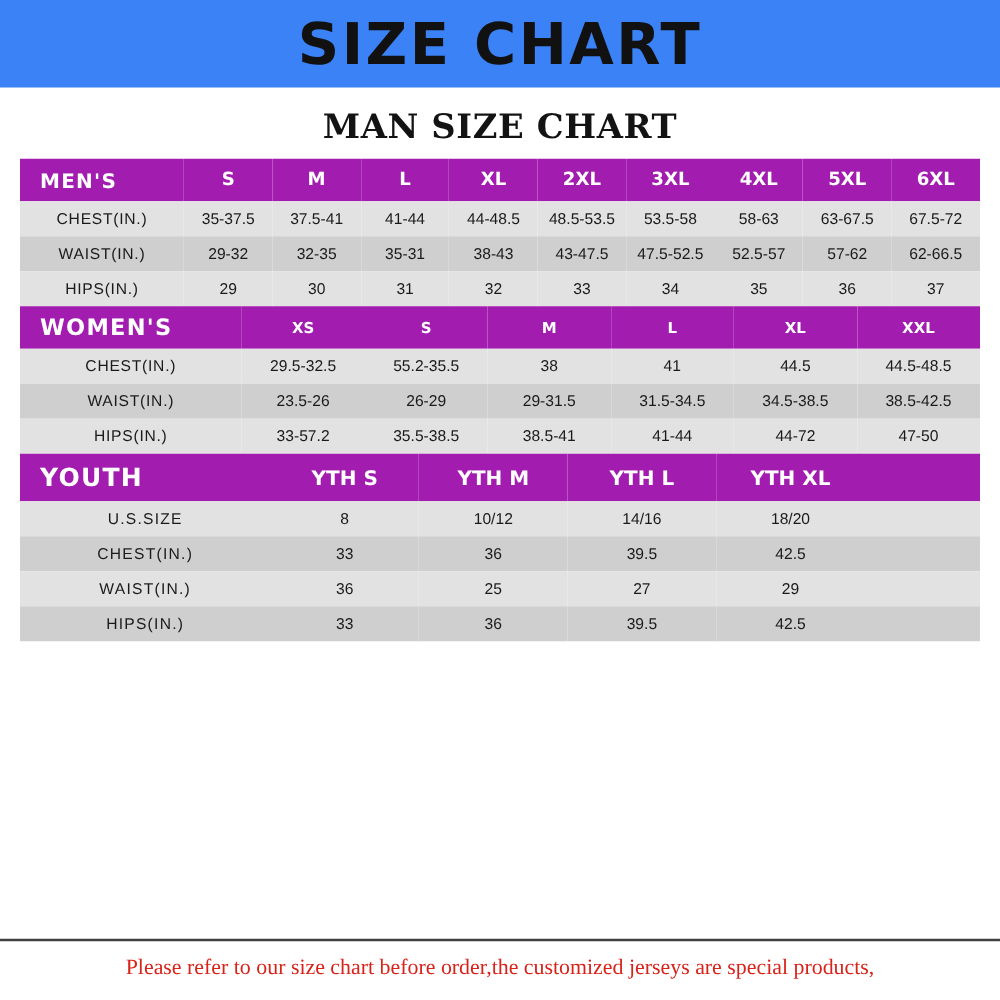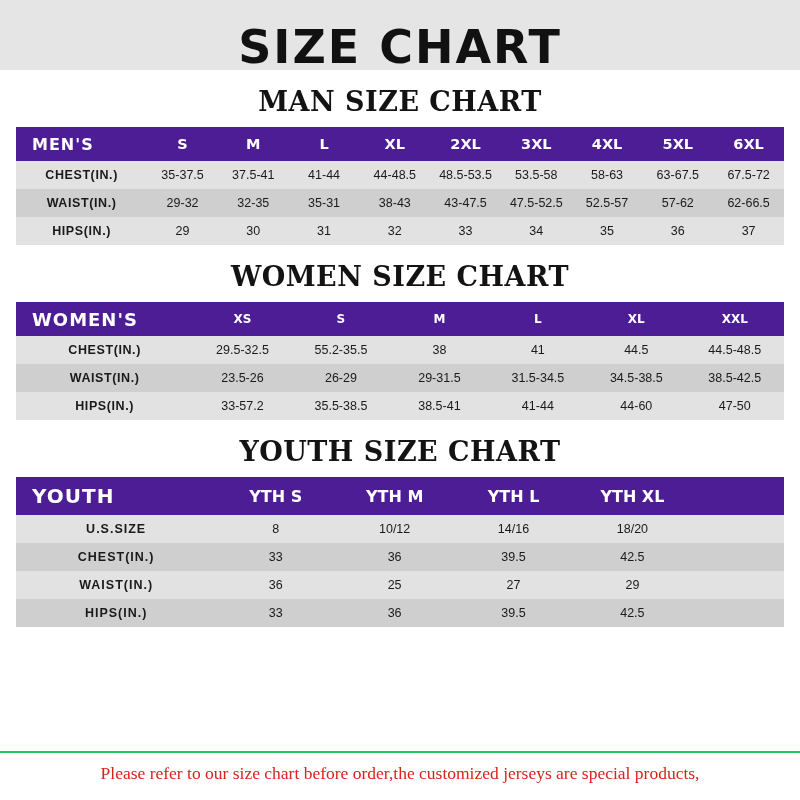--- a/index.html
+++ b/index.html
@@ -16,23 +16,23 @@
   .page {
     position: relative;
     width: 800px;
     height: 800px;
     background: #ffffff;
     box-sizing: border-box;
   }
   
   .banner {
     height: 70px;
-    background: #e5e5e5;
+    background: #3b82f6;
     display: flex;
-    align-items: flex-end;
+    align-items: center;
     justify-content: center;
     position: relative;
   }
   .banner-title {
     font-family: "DejaVu Sans", sans-serif;
     font-weight: bold;
     font-size: 46px;
     letter-spacing: 2px;
     color: #111111;
     line-height: 1;
@@ -61,21 +61,21 @@
     text-align: center;
     font-size: 12.5px;
     color: #1a1a1a;
     padding: 0;
     height: 28px;
     vertical-align: middle;
     font-family: "Liberation Sans", sans-serif;
   }
   
   tr.head-row {
-    background: #4c1d95;
+    background: #a21caf;
   }
   tr.head-row th {
     color: #ffffff;
     font-size: 14.5px;
     font-weight: bold;
     height: 34px;
     font-family: "DejaVu Sans", sans-serif;
   }
   tr.head-row th.row-label-head {
     text-align: left;
@@ -84,38 +84,37 @@
     font-size: 16px;
   }
   
   tr.body-row.light { background: #e2e2e2; }
   tr.body-row.dark  { background: #cfcfcf; }
   td.row-label {
     font-size: 13px;
     color: #1a1a1a;
     letter-spacing: 0.6px;
     text-align: center;
-    font-weight: bold;
   }
   
   .women-table th, .women-table td { font-size: 13.5px; }
   .women-table tr.head-row th { font-size: 12px; }
   .women-table tr.head-row th.row-label-head { font-size: 18px; }
   .youth-table th, .youth-table td { font-size: 13.5px; height: 33px;}
   .youth-table tr.head-row th { font-size: 16px; height: 38px; }
   .youth-table tr.head-row th.row-label-head { font-size: 20px; }
   .youth-table td.row-label { letter-spacing: 1px; }
   
   .footer-note {
     position: absolute;
     left: 0;
     right: 0;
     bottom: 0;
     padding: 8px 18px 14px 18px;
-    border-top: 2px solid #22c55e;
+    border-top: 2px solid #404040;
     box-sizing: border-box;
   }
   .footer-note p {
     margin: 0;
     color: #d8231a;
     font-family: "Liberation Serif", serif;
     font-size: 17.5px;
     line-height: 1.45;
     text-align: center;
   }
@@ -181,21 +180,20 @@
           <td>34</td>
           <td>35</td>
           <td>36</td>
           <td>37</td>
         </tr>
       </tbody>
     </table>
   </div>
 
   <div class="section">
-    <div class="section-title">WOMEN SIZE CHART</div>
     <table class="size-table women-table">
       <thead>
         <tr class="head-row">
           <th class="row-label-head" style="width:21%">WOMEN'S</th>
           <th>XS</th>
           <th>S</th>
           <th>M</th>
           <th>L</th>
           <th>XL</th>
           <th>XXL</th>
@@ -219,29 +217,28 @@
           <td>31.5-34.5</td>
           <td>34.5-38.5</td>
           <td>38.5-42.5</td>
         </tr>
         <tr class="body-row light">
           <td class="row-label">HIPS(IN.)</td>
           <td>33-57.2</td>
           <td>35.5-38.5</td>
           <td>38.5-41</td>
           <td>41-44</td>
-          <td>44-60</td>
+          <td>44-72</td>
           <td>47-50</td>
         </tr>
       </tbody>
     </table>
   </div>
 
   <div class="section">
-    <div class="section-title">YOUTH SIZE CHART</div>
     <table class="size-table youth-table">
       <thead>
         <tr class="head-row">
           <th class="row-label-head" style="width:24%">YOUTH</th>
           <th>YTH S</th>
           <th>YTH M</th>
           <th>YTH L</th>
           <th>YTH XL</th>
           <th style="width:12%"></th>
         </tr>

